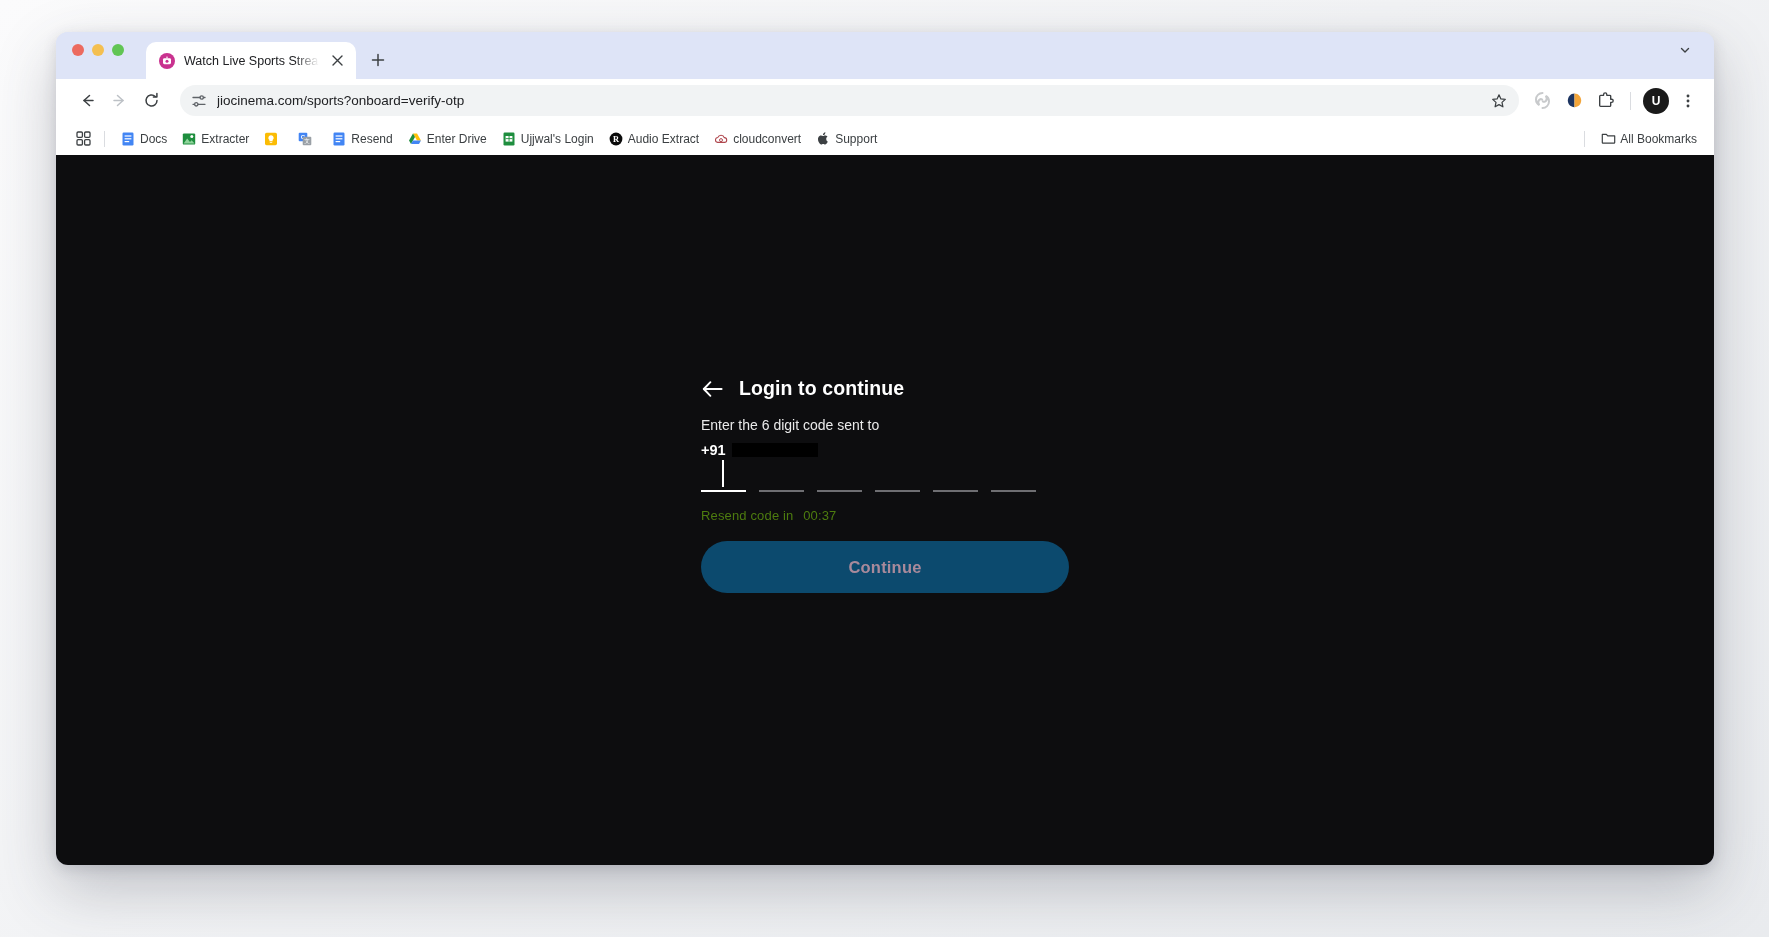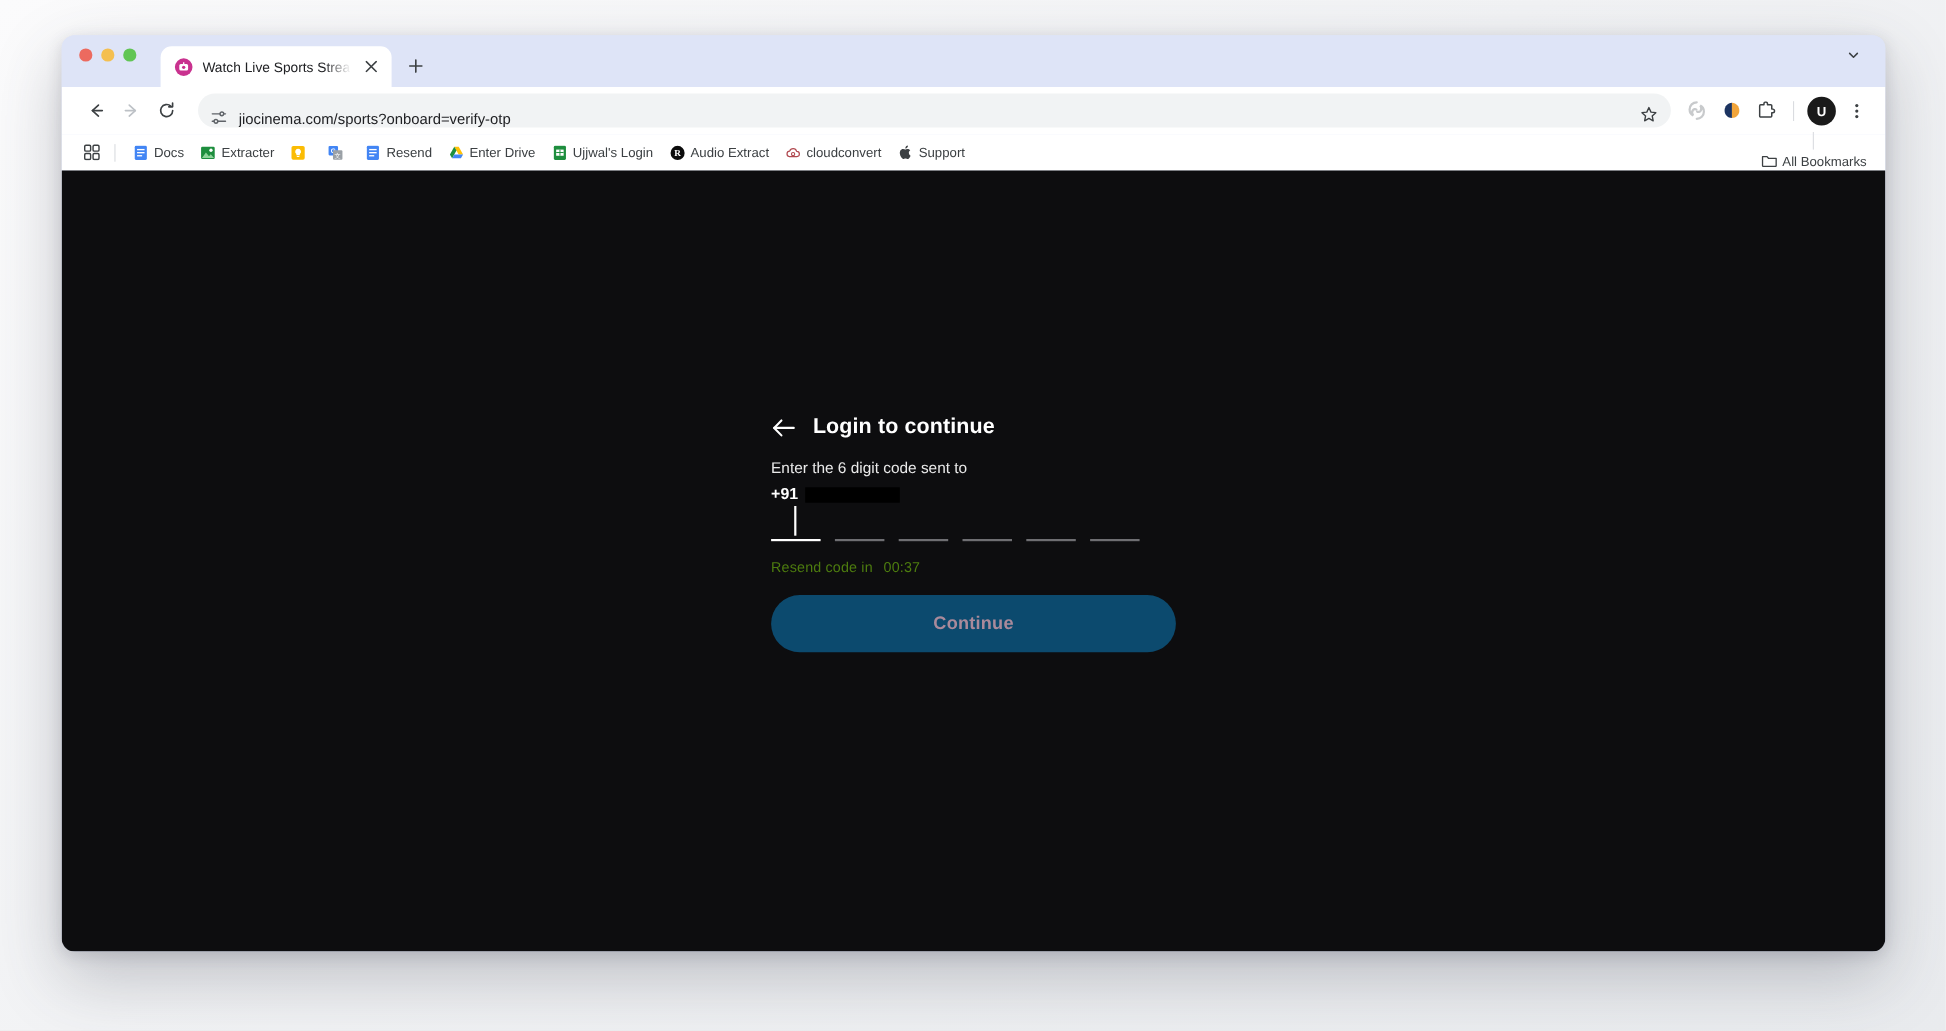--- a/index.html
+++ b/index.html
@@ -130,21 +130,21 @@
   }
   .nav-btn.disabled { color: #bdc1c6; }
   .nav-btn.reload { margin-right: 6px; }
 
   .omnibox {
     flex: 1;
     height: 31px;
     background: #f1f3f4;
     border-radius: 16px;
     display: flex;
-    align-items: flex-end;
+    align-items: center;
     padding: 0 8px 0 10px;
     gap: 9px;
     margin: 0 6px;
     min-width: 0;
   }
   .omnibox-icon { width: 18px; height: 18px; flex: none; display:flex; align-items:center; justify-content:center; color:#5f6368; }
   .omnibox-url {
     flex: 1;
     font-size: 13.5px;
     color: #202124;
@@ -182,21 +182,21 @@
   .bm-sep { width:1px; height:16px; background:#dadce0; margin: 0 8px; flex:none; }
   .bm {
     display: flex; align-items: center; gap: 4px;
     padding: 3px 7px;
     border-radius: 6px;
     white-space: nowrap;
     flex: none;
   }
   .bm-ico { width: 16px; height: 16px; flex:none; display:flex; align-items:center; justify-content:center; }
   .bm-label { font-size: 12px; color: #3c4043; }
-  .bm-right { margin-left:auto; display:flex; align-items:center; gap:0;flex-direction:column; }
+  .bm-right { margin-left:auto; display:flex; align-items:center; gap:0; }
 
   
   .page {
     flex: 1;
     background: #0d0d0f;
     position: relative;
     overflow: hidden;
   }
 
   .otp-card {

